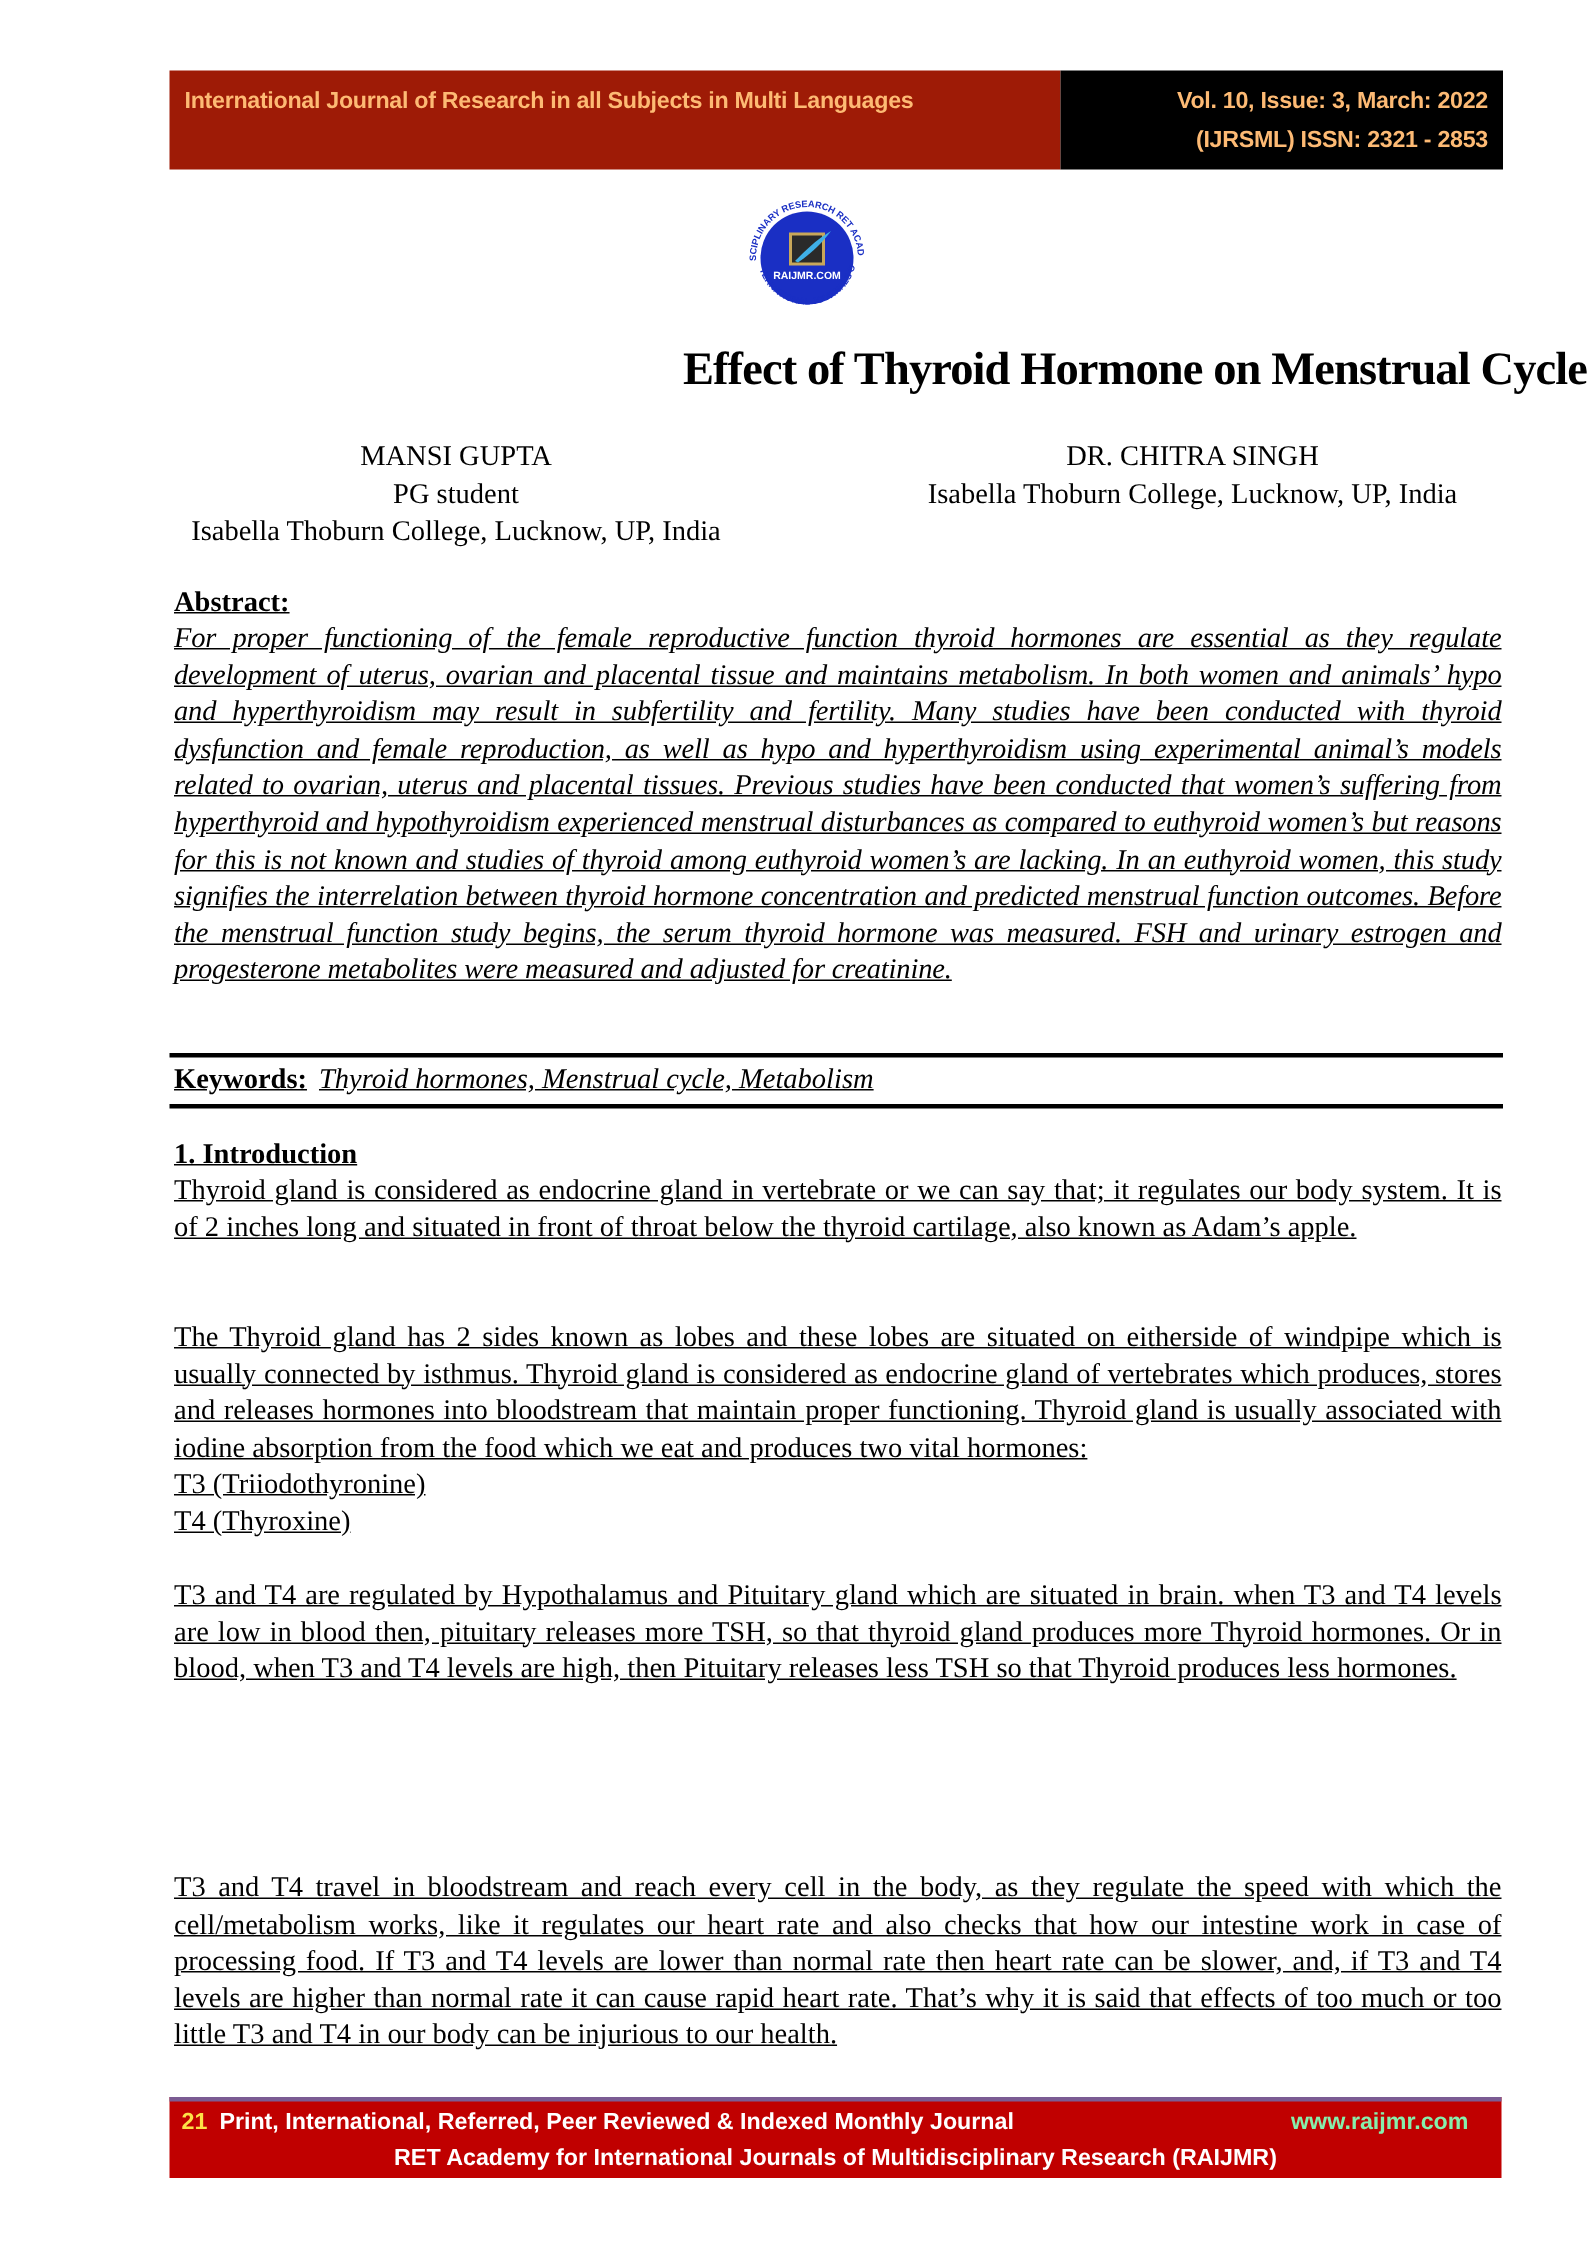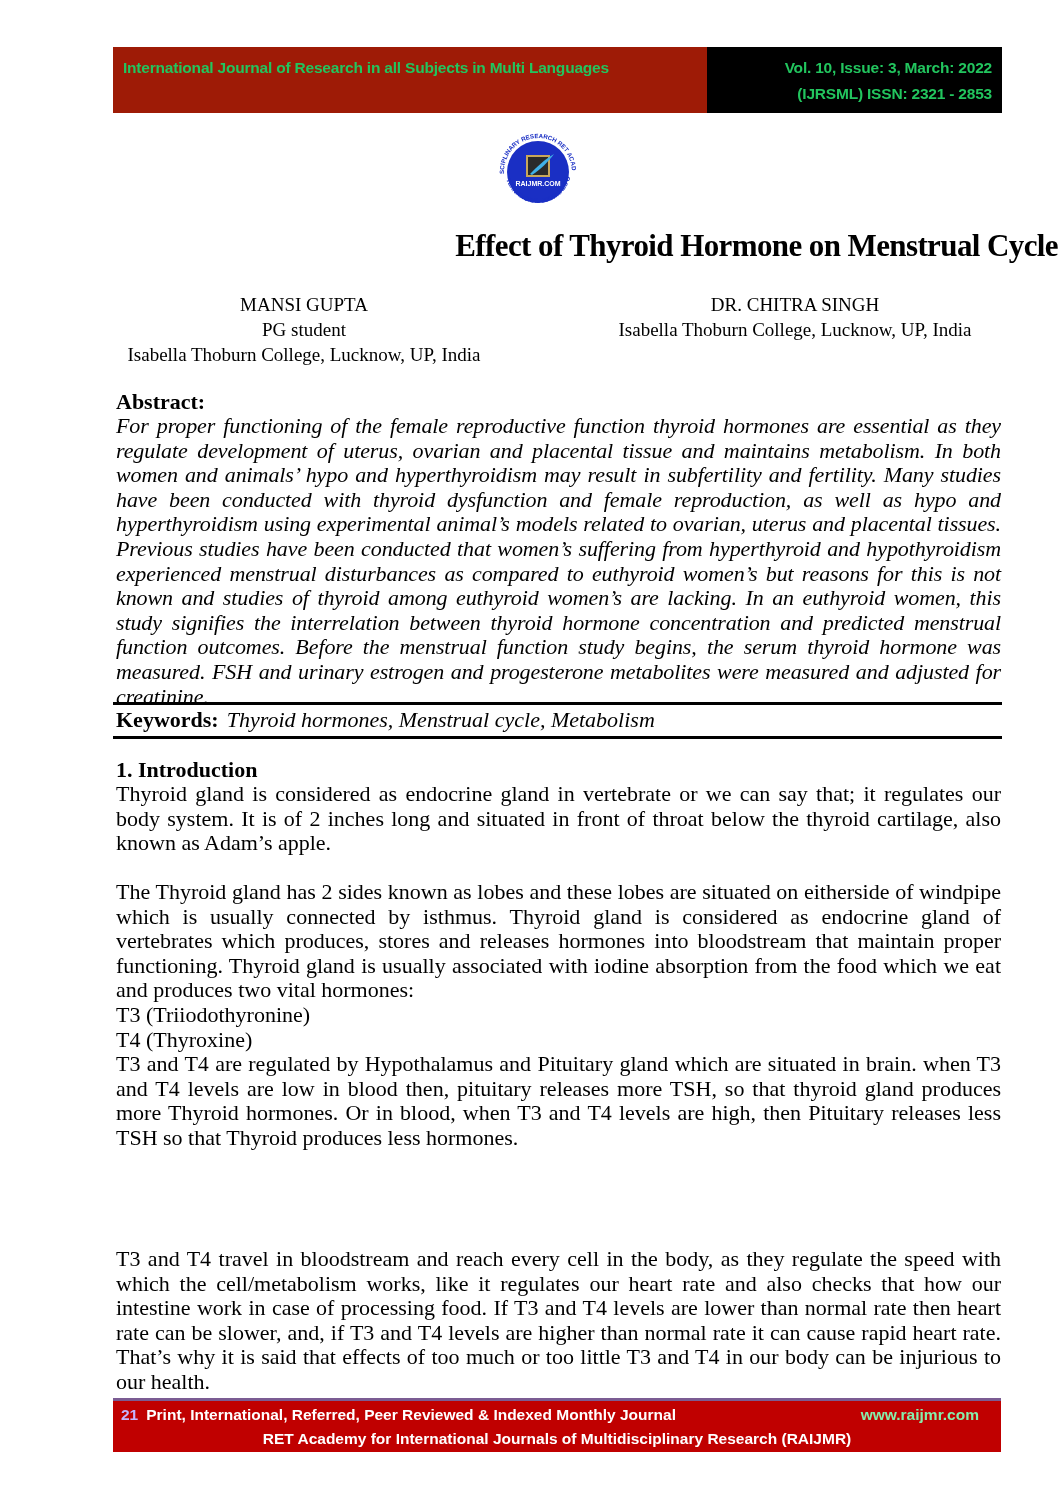--- a/index.html
+++ b/index.html
@@ -4,39 +4,39 @@
 <style>
   html, body { margin: 0; padding: 0; background: #ffffff; }
   body {
     width: 1058px; height: 1497px; position: relative; overflow: hidden;
     font-family: "Liberation Serif", "DejaVu Serif", serif; color: #000;
   }
   .hdr {
     position: absolute; left: 113px; top: 47px; width: 889px; height: 66px;
     display: flex;
     font-family: "Liberation Sans", "DejaVu Sans", sans-serif;
-    font-weight: bold; color: #22c55e; font-size: 15.5px;
+    font-weight: bold; color: #fdba74; font-size: 15.5px;
   }
   .hdr-left { background: #9e1b06; width: 594px; padding: 8px 0 0 10px; box-sizing: border-box; }
   .hdr-right { background: #000; flex: 1; padding: 8px 10px 0 0; box-sizing: border-box; text-align: right; }
   .hdr-line { height: 26px; line-height: 26px; white-space: nowrap; letter-spacing: -0.2px; }
 
   .logo { position: absolute; left: 494px; top: 128px; width: 88px; height: 88px; }
 
   .title {
     position: absolute; left: 0; width: 1058px; top: 228px; text-align: right;
     font-size: 31px; font-weight: bold; letter-spacing: -0.6px;
   }
   .author {
     position: absolute; top: 292px; text-align: center; font-size: 19px; line-height: 25px;
   }
   .author.a1 { left: 99px; width: 410px; }
   .author.a2 { left: 585px; width: 420px; }
 
-  .section { position: absolute; left: 116px; width: 885px; font-size: 22px; line-height: 24.6px; }
+  .section { position: absolute; left: 116px; width: 885px; font-size: 19px; line-height: 24.6px; text-decoration: underline; }
   .abs-head { top: 390px; font-weight: bold; }
   .abs-body { top: 414px; font-style: italic; text-align: justify; letter-spacing: -0.1px; }
 
   .rule { position: absolute; left: 113px; width: 889px; height: 3px; background: #000; }
   .kw { top: 708px; }
   .kw b { font-weight: bold; }
   .kw i { font-style: italic; margin-left: 8px; }
 
   .intro-head { top: 758px; font-weight: bold; }
   .para { text-align: justify; }
@@ -46,21 +46,21 @@
   .p4 { top: 1150px; }
   .para .line { display: block; }
 
   .ftr {
     position: absolute; left: 113px; top: 1398px; width: 888px; height: 54px;
     background: #c00000; border-top: 3px solid #7b5c93; box-sizing: border-box;
     font-family: "Liberation Sans", "DejaVu Sans", sans-serif; font-weight: bold;
     font-size: 15.5px; color: #fff;
   }
   .ftr-row1 { position: absolute; left: 8px; top: 2px; right: 22px; height: 24px; line-height: 24px; white-space: nowrap; }
-  .ftr-page { color: #c4b5fd; margin-right: 8px; }
+  .ftr-page { color: #fde047; margin-right: 8px; }
   .ftr-url { position: absolute; right: 0; top: 0; color: #86efac; margin-left: 40px; }
   .ftr-row2 { position: absolute; left: 0; right: 0; top: 26px; text-align: center; line-height: 24px; white-space: nowrap; }
 </style>
 </head>
 <body>
 
 <div class="hdr">
   <div class="hdr-left">
     <div class="hdr-line">International Journal of Research in all Subjects in Multi Languages</div>
   </div>

